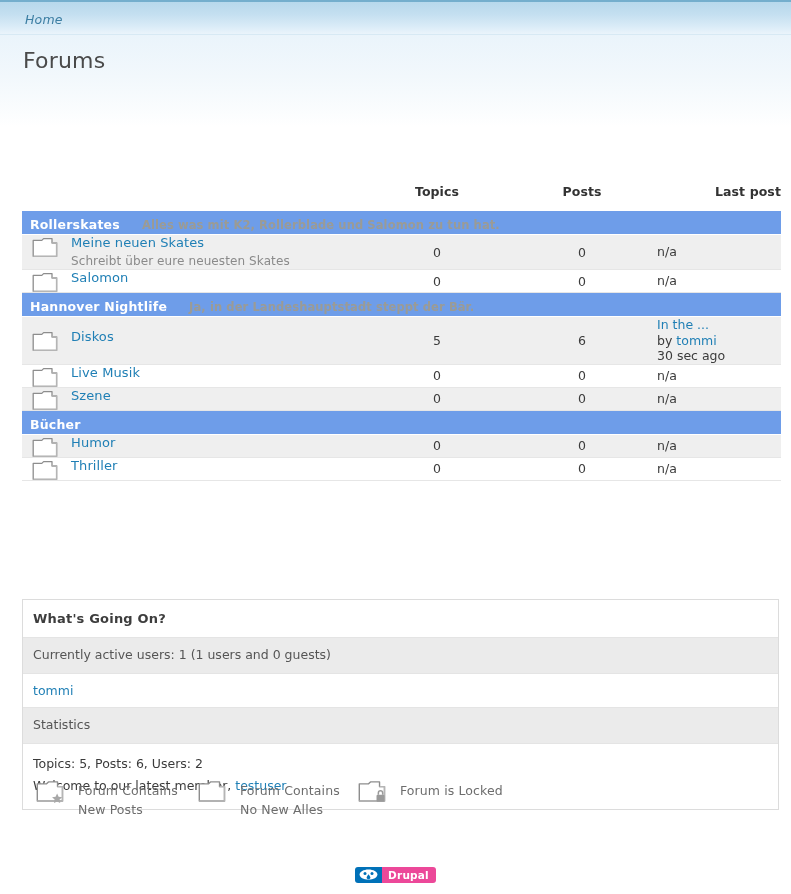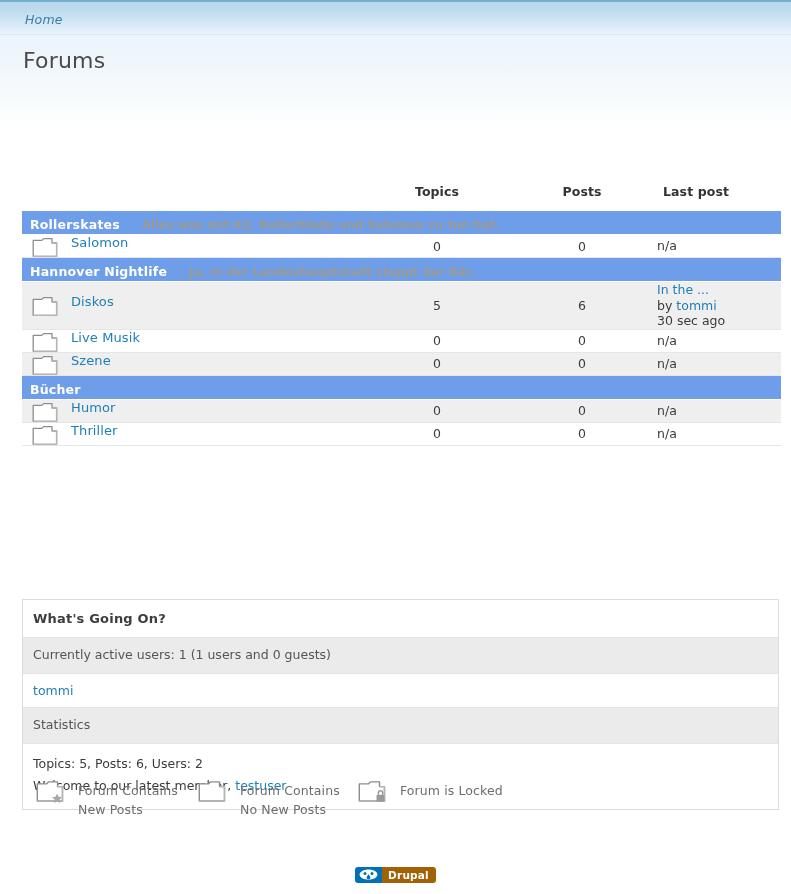--- a/index.html
+++ b/index.html
@@ -96,21 +96,21 @@
 
   thead th {
     font-size: 12.5px;
     font-weight: bold;
     color: #333333;
     padding: 0 0 12px 0;
     text-align: center;
     letter-spacing: .1px;
   }
   thead th.h-name { text-align: left; }
-  thead th.h-last { text-align: left; padding-left: 6px; }
+  thead th.h-last { text-align: right; padding-left: 6px; }
 
   tr.section-row td {
     background: #6e9de9;
     padding: 0;
     height: 23px;
     border-bottom: 1px solid #ffffff;
   }
   .section-inner {
     display: flex;
     align-items: baseline;
@@ -267,21 +267,21 @@
     overflow: hidden;
     text-decoration: none;
     vertical-align: middle;
   }
   .drupal-mark {
     background: #0071b8;
     width: 27px; height: 16px;
     display: flex; align-items: center; justify-content: center;
   }
   .drupal-word {
-    background: #a16207;
+    background: #ec4899;
     color: #ffffff;
     font-size: 10.5px;
     font-weight: bold;
     padding: 0 7px 0 6px;
     height: 16px;
     line-height: 16px;
     letter-spacing: .2px;
     font-family: "DejaVu Sans", "Liberation Sans", sans-serif;
   }
 </style>
@@ -314,20 +314,37 @@
     </thead>
     <tbody id="forum-tbody">
         <tr class="section-row">
           <td colspan="4">
             <div class="section-inner">
               <span class="section-title">Rollerskates</span>
               <span class="section-desc">Alles was mit K2, Rollerblade und Salomon zu tun hat.</span>
             </div>
           </td>
         </tr>
+        <tr class="forum-row odd">
+          <td class="cell-name">
+            <div class="name-inner">
+              <span class="folder-icon"><svg width="26" height="21" viewBox="0 0 26 21">
+                  <path d="M1.2 19.3 L1.2 3.4 L9.8 3.4 L11.6 1.6 L20.0 1.6 L20.0 6.0 L24.6 6.0 L24.6 19.3 Z" fill="#ffffff" stroke="#8d8d8d" stroke-width="1.3" stroke-linejoin="round"></path>
+                  <path d="M20.0 6.0 L24.6 6.0 L24.6 19.3 L1.2 19.3" fill="none" stroke="#b5b5b5" stroke-width="1.3"></path>
+                </svg></span>
+              <div>
+                <a class="forum-link" href="#">Meine neuen Skates</a>
+                <div class="forum-desc">Schreibt über eure neuesten Skates</div>
+              </div>
+            </div>
+          </td>
+          <td class="cell-topics">0</td>
+          <td class="cell-posts">0</td>
+          <td class="cell-last"><span class="last-na">n/a</span></td>
+        </tr>
         <tr class="forum-row even">
           <td class="cell-name">
             <div class="name-inner">
               <span class="folder-icon"><svg width="26" height="21" viewBox="0 0 26 21">
                   <path d="M1.2 19.3 L1.2 3.4 L9.8 3.4 L11.6 1.6 L20.0 1.6 L20.0 6.0 L24.6 6.0 L24.6 19.3 Z" fill="#ffffff" stroke="#8d8d8d" stroke-width="1.3" stroke-linejoin="round"></path>
                   <path d="M20.0 6.0 L24.6 6.0 L24.6 19.3 L1.2 19.3" fill="none" stroke="#b5b5b5" stroke-width="1.3"></path>
                 </svg></span>
               <div>
                 <a class="forum-link" href="#">Salomon</a>
               </div>
@@ -468,21 +485,21 @@
         <div>New Posts</div>
       </div>
     </div>
     <div class="legend-item i1">
       <span class="legend-icon"><svg width="28" height="23" viewBox="0 0 26 21">
           <path d="M1.2 19.3 L1.2 3.4 L9.8 3.4 L11.6 1.6 L20.0 1.6 L20.0 6.0 L24.6 6.0 L24.6 19.3 Z" fill="#ffffff" stroke="#8d8d8d" stroke-width="1.3" stroke-linejoin="round"></path>
           <path d="M20.0 6.0 L24.6 6.0 L24.6 19.3 L1.2 19.3" fill="none" stroke="#b5b5b5" stroke-width="1.3"></path>
         </svg></span>
       <div class="legend-label">
         <div>Forum Contains</div>
-        <div>No New Posts</div>
+        <div>No New Alles</div>
       </div>
     </div>
     <div class="legend-item i2">
       <span class="legend-icon"><svg width="28" height="23" viewBox="0 0 26 21">
           <path d="M1.2 19.3 L1.2 3.4 L9.8 3.4 L11.6 1.6 L20.0 1.6 L20.0 6.0 L24.6 6.0 L24.6 19.3 Z" fill="#ffffff" stroke="#8d8d8d" stroke-width="1.3" stroke-linejoin="round"></path>
           <path d="M20.0 6.0 L24.6 6.0 L24.6 19.3 L1.2 19.3" fill="none" stroke="#b5b5b5" stroke-width="1.3"></path>
           <path d="M18.9 13.6 L18.9 11.9 A2.0 2.0 0 0 1 22.9 11.9 L22.9 13.6" fill="none" stroke="#9a9a9a" stroke-width="1.4"></path>
           <rect x="17.2" y="13.6" width="7.4" height="6.4" rx="1" fill="#9a9a9a"></rect>
         </svg></span>
       <div class="legend-label">

